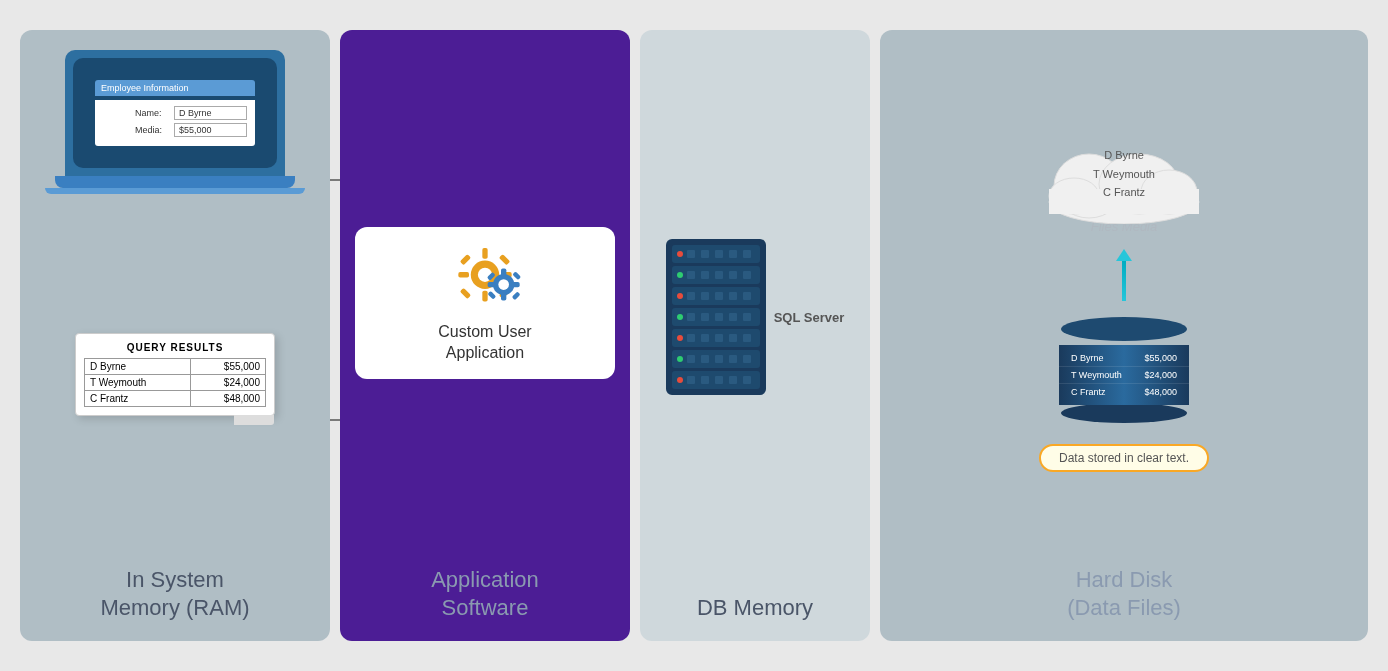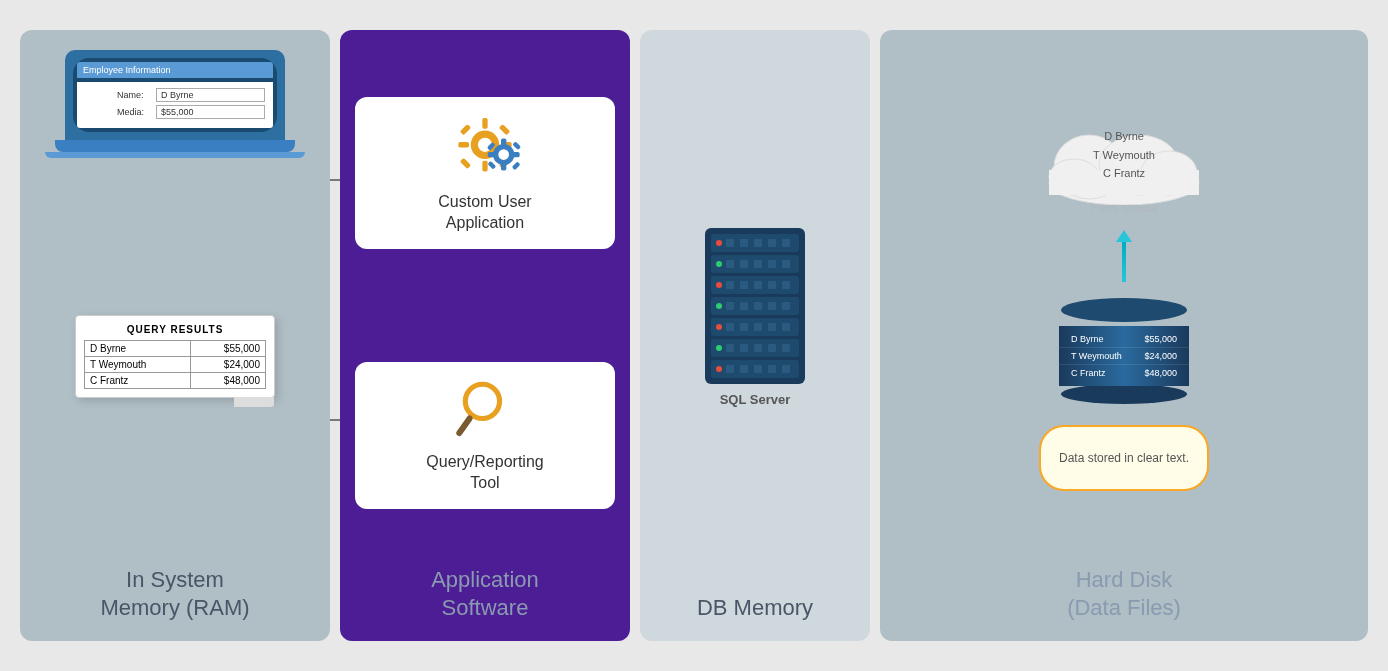--- a/index.html
+++ b/index.html
@@ -71,22 +71,22 @@
     }
     .laptop {
       width: 220px;
       background: #2d6fa0;
       border-radius: 10px 10px 0 0;
       padding: 8px;
       position: relative;
     }
     .laptop-screen {
       background: #1a4a70;
-      border-radius: 16px;
-      padding: 4px;
+      border-radius: 10px;
+      padding: 22px;
     }
     .laptop-titlebar {
       background: #5b9bd5;
       color: white;
       font-size: 9px;
       padding: 3px 6px;
       border-radius: 3px 3px 0 0;
       margin-bottom: 4px;
     }
     .laptop-content {
@@ -178,21 +178,21 @@
     }
     .app-box-label {
       font-size: 16px;
       color: #333;
       text-align: center;
       line-height: 1.3;
     }
     
     .sql-server-container {
       display: flex;
-      flex-direction: column;
+      flex-direction: row;
       align-items: center;
       gap: 8px;
       flex: 1;
       justify-content: center;
     }
     .server-rack {
       width: 100px;
       background: #1a3a5c;
       border-radius: 6px;
       padding: 6px;
@@ -278,21 +278,21 @@
       height: 0;
       border-left: 8px solid transparent;
       border-right: 8px solid transparent;
       border-bottom: 12px solid #26c6da;
     }
     
     .clear-text-badge {
       background: #fffde7;
       border: 2px solid #f9a825;
       border-radius: 25px;
-      padding: 24px 18px;
+      padding: 5px 18px;
       font-size: 12px;
       color: #555;
       text-align: center;
       white-space: nowrap;
     }
     
     .connections {
       position: absolute;
       top: 0; left: 0;
       width: 100%;
@@ -405,28 +405,20 @@
             <rect x="27" y="15" width="9" height="6" rx="2" fill="#3a7fc1"></rect>
             <rect x="2" y="4" width="5" height="9" rx="2" fill="#3a7fc1" transform="rotate(45 4 8)"></rect>
             <rect x="30" y="4" width="5" height="9" rx="2" fill="#3a7fc1" transform="rotate(-45 32 8)"></rect>
             <rect x="2" y="26" width="5" height="9" rx="2" fill="#3a7fc1" transform="rotate(-45 4 30)"></rect>
             <rect x="30" y="26" width="5" height="9" rx="2" fill="#3a7fc1" transform="rotate(45 32 30)"></rect>
           </g>
         </svg>
         <div class="app-box-label">Custom User<br>Application</div>
       </div>
 
-      <div class="app-box">
-
-        <svg class="search-svg" viewBox="0 0 70 75" xmlns="http://www.w3.org/2000/svg">
-          <circle cx="32" cy="28" r="20" fill="none" stroke="#e8a020" stroke-width="6"></circle>
-          <line x1="17" y1="48" x2="5" y2="65" stroke="#7a5a30" stroke-width="7" stroke-linecap="round"></line>
-        </svg>
-        <div class="app-box-label">Query/Reporting<br>Tool</div>
-      </div>
     </div>
     <div class="section-label" style="color:#8a9ab0;">Application<br>Software</div>
   </div>
 
   <div class="section section-db">
     <div class="sql-server-container">
 
       <div class="server-rack">
         <div class="server-row">
           <div class="server-dot" style="background:#e74c3c;"></div>

